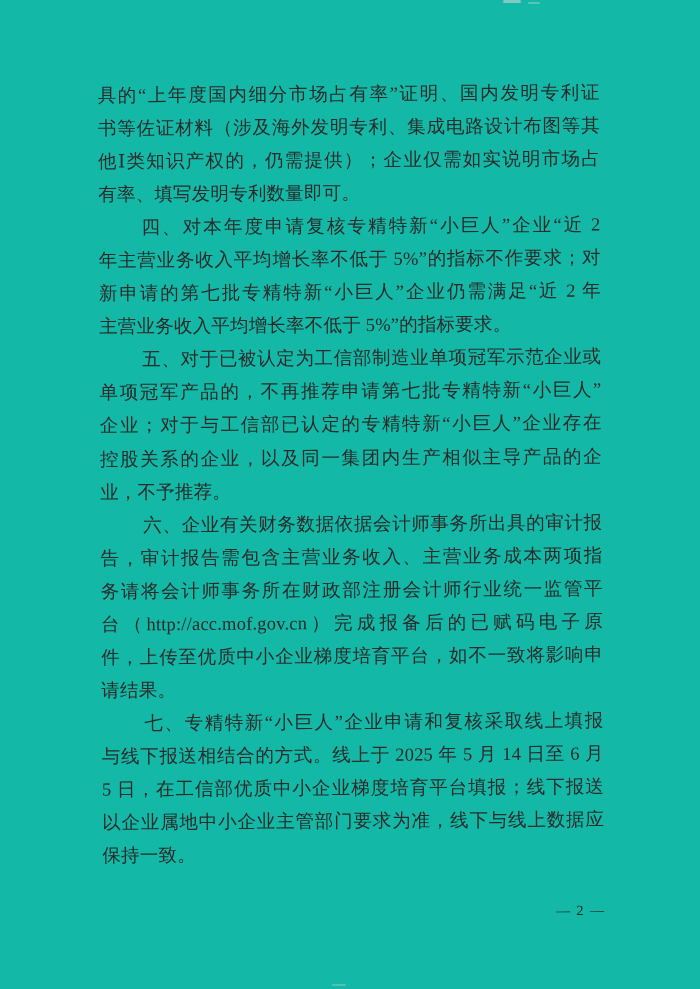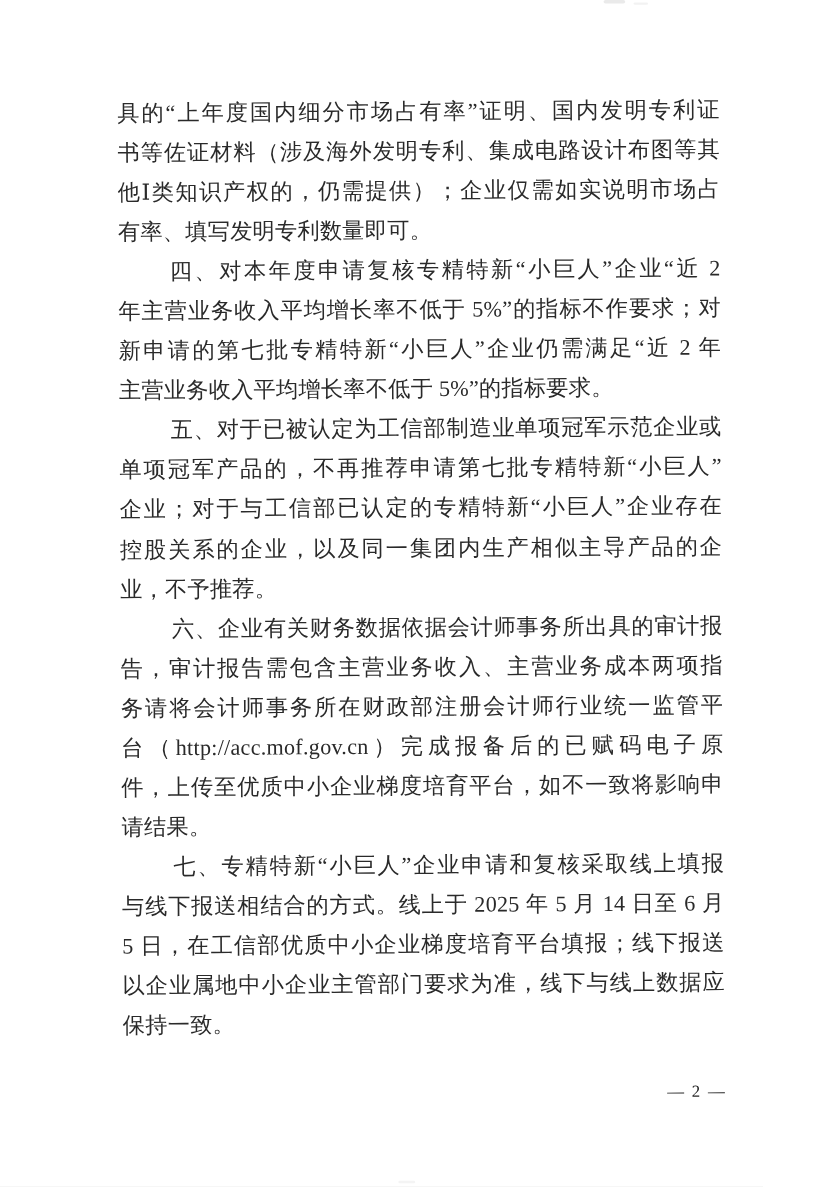--- a/index.html
+++ b/index.html
@@ -4,21 +4,21 @@
 <style>
   html, body {
     margin: 0;
     padding: 0;
     background: #e8e8e8;
   }
   .page {
     position: relative;
     width: 700px;
     height: 989px;
-    background: #ffffff;
+    background: #14b8a6;
     overflow: hidden;
     font-family: "Liberation Serif", "DejaVu Serif", serif;
   }
   .doc-content {
     position: absolute;
     left: 100px;
     top: 78px;
     width: 502px;
     transform: rotate(-0.35deg);
     transform-origin: 50% 50%;

